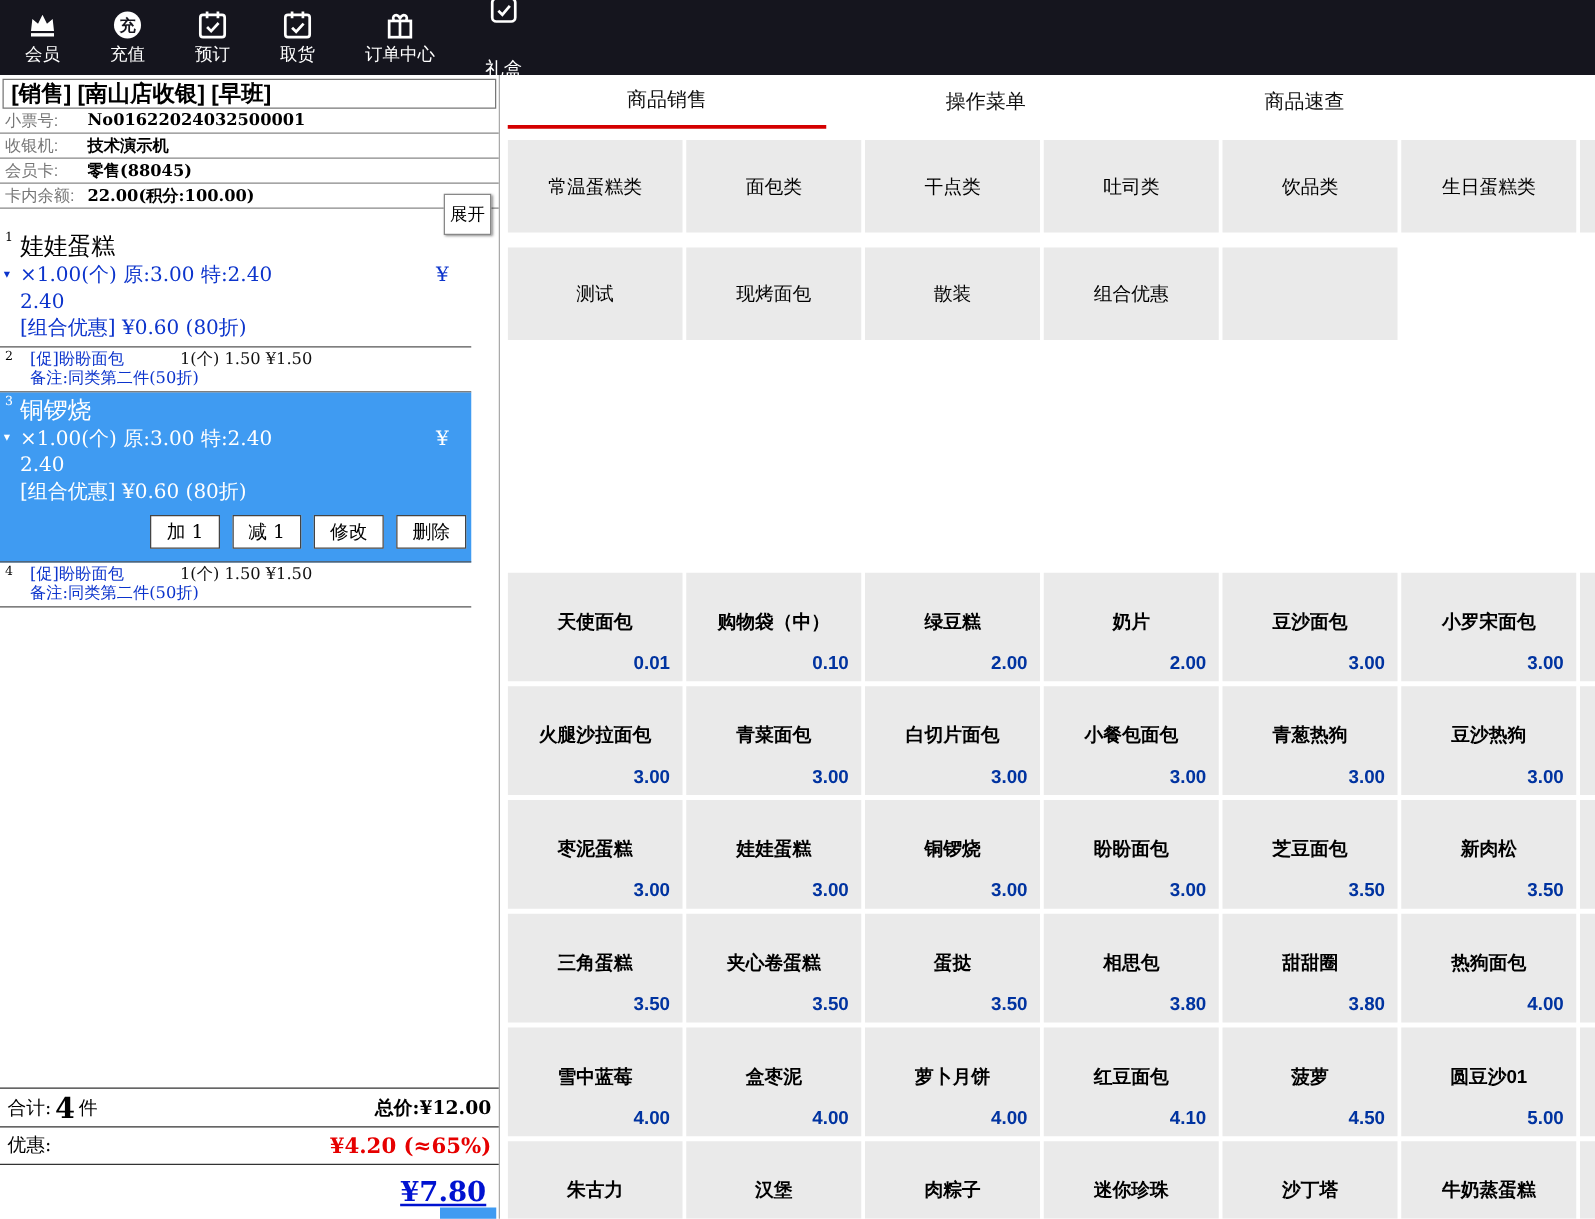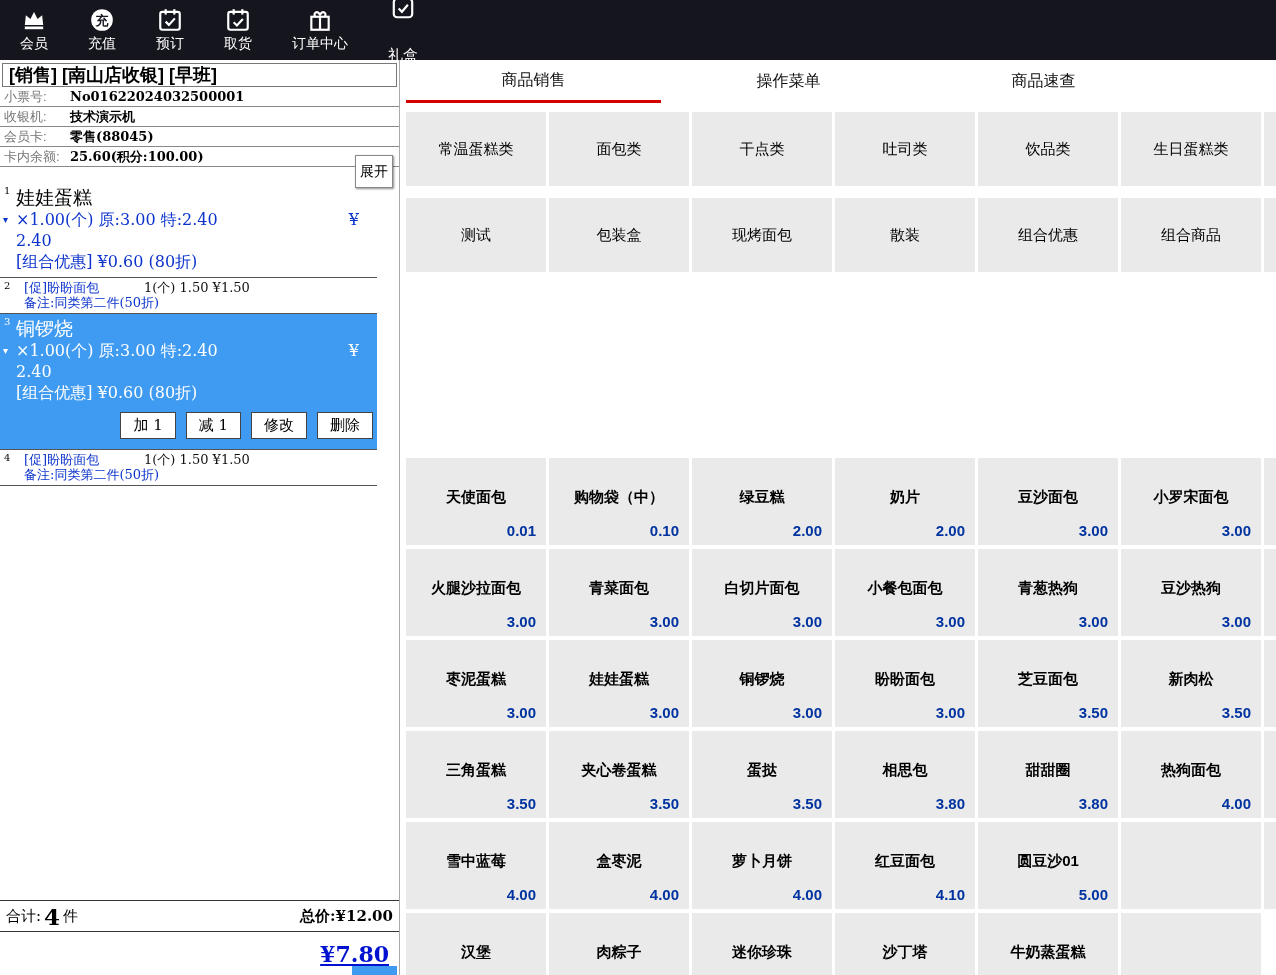--- a/index.html
+++ b/index.html
@@ -164,21 +164,21 @@
     <div class="info-row">
       <span class="info-label">收银机:</span>
       <span class="info-value">技术演示机</span>
     </div>
     <div class="info-row">
       <span class="info-label">会员卡:</span>
       <span class="info-value">零售(88045)</span>
     </div>
     <div class="info-row">
       <span class="info-label">卡内余额:</span>
-      <span class="info-value">25.60(积分:100.00)</span>
+      <span class="info-value">22.00(积分:100.00)</span>
     </div>
     <button class="expand-btn">展开</button>
   </div>
 
   <div class="cart">
 
     <div class="cart-item full">
       <span class="idx">1</span>
       <div class="ci-name">娃娃蛋糕</div>
       <div class="ci-line2">
@@ -228,20 +228,25 @@
   </div>
 
   <div class="summary">
     <div class="sum-row1">
       <span>合计:</span>
       <span class="s-count">4</span>
       <span>件</span>
       <span class="sum-spacer"></span>
       <span class="s-total">总价:¥12.00</span>
     </div>
+    <div class="sum-row2">
+      <span>优惠:</span>
+      <span class="sum-spacer"></span>
+      <span class="s-disc">¥4.20 (≈65%)</span>
+    </div>
     <div class="sum-row3">
       <span class="s-pay">¥7.80</span>
       <div class="corner-accent"></div>
     </div>
   </div>
 </div>
 
 <div class="right-panel">
   <div class="tabs">
     <div class="tab active">商品销售</div>
@@ -250,25 +255,23 @@
   </div>
   <div class="cat-grid">
       <div class="tile cat-tile">常温蛋糕类</div>
       <div class="tile cat-tile">面包类</div>
       <div class="tile cat-tile">干点类</div>
       <div class="tile cat-tile">吐司类</div>
       <div class="tile cat-tile">饮品类</div>
       <div class="tile cat-tile">生日蛋糕类</div>
       <div class="tile partial-tile"></div>
       <div class="tile cat-tile">测试</div>
-      <div class="tile cat-tile">包装盒</div>
       <div class="tile cat-tile">现烤面包</div>
       <div class="tile cat-tile">散装</div>
       <div class="tile cat-tile">组合优惠</div>
-      <div class="tile cat-tile">组合商品</div>
       <div class="tile partial-tile"></div>
     </div>
   <div class="prod-grid">
       <div class="tile prod-tile">
         <div class="prod-name">天使面包</div>
         <div class="prod-price">0.01</div>
       </div>
       <div class="tile prod-tile">
         <div class="prod-name">购物袋（中）</div>
         <div class="prod-price">0.10</div>
@@ -375,20 +378,24 @@
       </div>
       <div class="tile prod-tile">
         <div class="prod-name">萝卜月饼</div>
         <div class="prod-price">4.00</div>
       </div>
       <div class="tile prod-tile">
         <div class="prod-name">红豆面包</div>
         <div class="prod-price">4.10</div>
       </div>
       <div class="tile prod-tile">
+        <div class="prod-name">菠萝</div>
+        <div class="prod-price">4.50</div>
+      </div>
+      <div class="tile prod-tile">
         <div class="prod-name">圆豆沙01</div>
         <div class="prod-price">5.00</div>
       </div>
       <div class="tile partial-tile"></div>
       <div class="tile prod-tile">
         <div class="prod-name">朱古力</div>
         <div class="prod-price"></div>
       </div>
       <div class="tile prod-tile">
         <div class="prod-name">汉堡</div>

